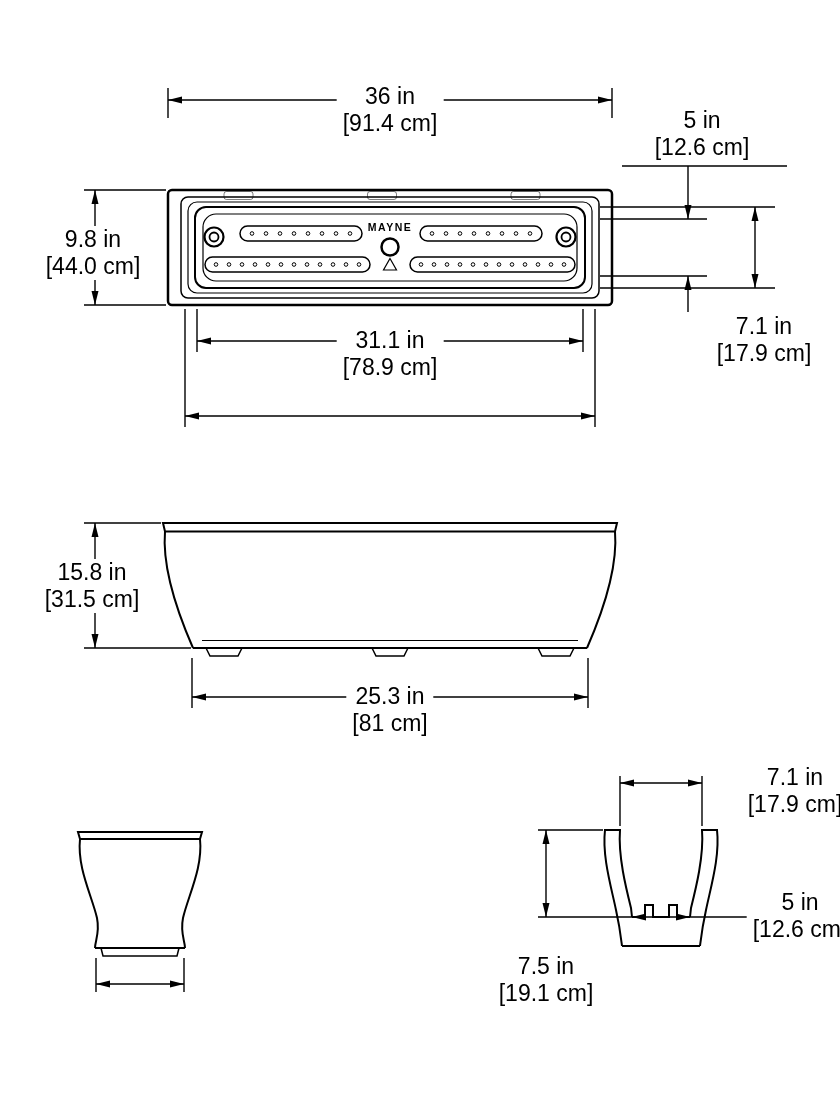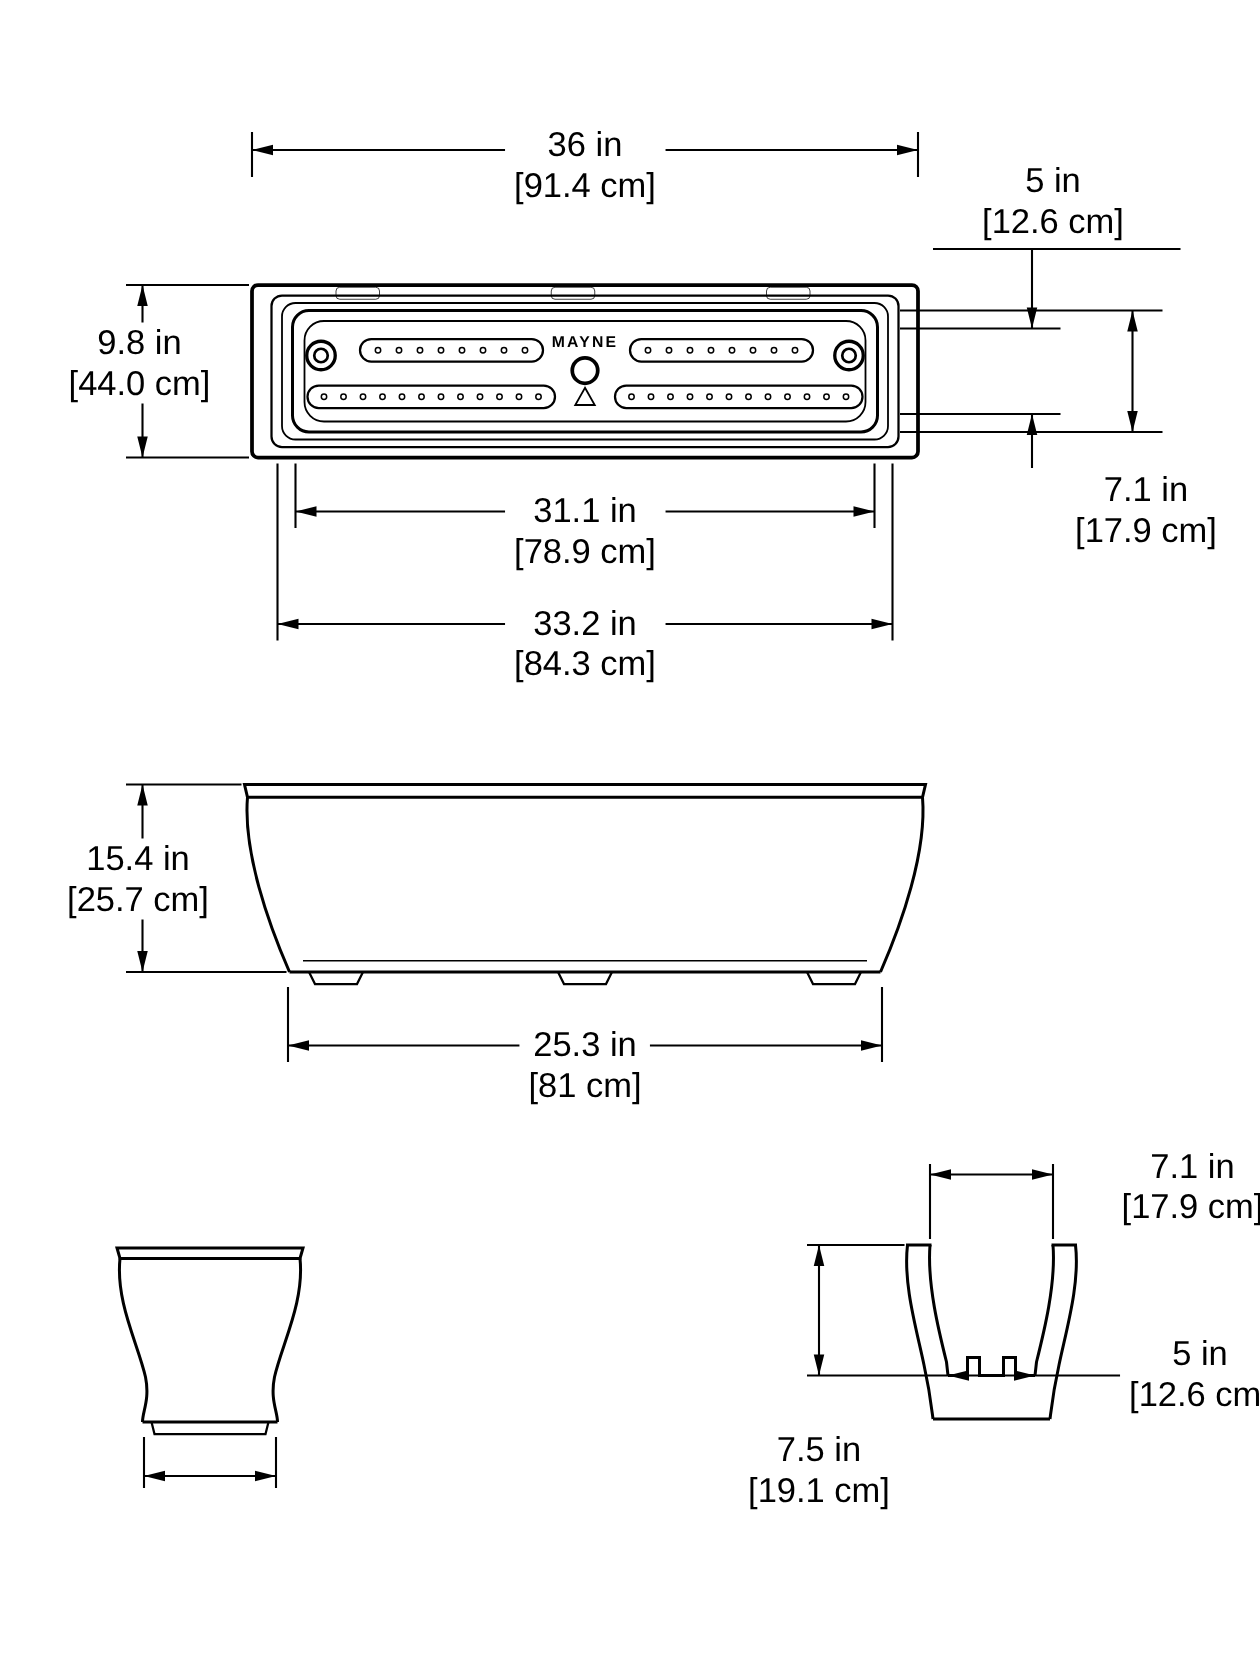--- a/index.html
+++ b/index.html
@@ -235,40 +235,36 @@
   </svg>
 
   <div class="dim-label" style="left:390px; top:83px">
     <span>36 in</span>
     <span>[91.4 cm]</span>
   </div>
   <div class="dim-label" style="left:702px; top:107px">
     <span>5 in</span>
     <span>[12.6 cm]</span>
   </div>
-  <div class="dim-label" style="left:93px; top:215px">
+  <div class="dim-label" style="left:93px; top:226px">
     <span>9.8 in</span>
     <span>[44.0 cm]</span>
   </div>
   <div class="dim-label" style="left:764px; top:313px">
     <span>7.1 in</span>
     <span>[17.9 cm]</span>
   </div>
   <div class="dim-label" style="left:390px; top:327px">
     <span>31.1 in</span>
     <span>[78.9 cm]</span>
   </div>
-  <div class="dim-label" style="left:390px; top:402px">
-    <span>33.2 in</span>
-    <span>[84.3 cm]</span>
-  </div>
 
   <div class="dim-label" style="left:92px; top:559px">
-    <span>15.4 in</span>
-    <span>[25.7 cm]</span>
+    <span>15.8 in</span>
+    <span>[31.5 cm]</span>
   </div>
   <div class="dim-label" style="left:390px; top:683px">
     <span>25.3 in</span>
     <span>[81 cm]</span>
   </div>
 
 
   <div class="dim-label" style="left:795px; top:764px">
     <span>7.1 in</span>
     <span>[17.9 cm]</span>

